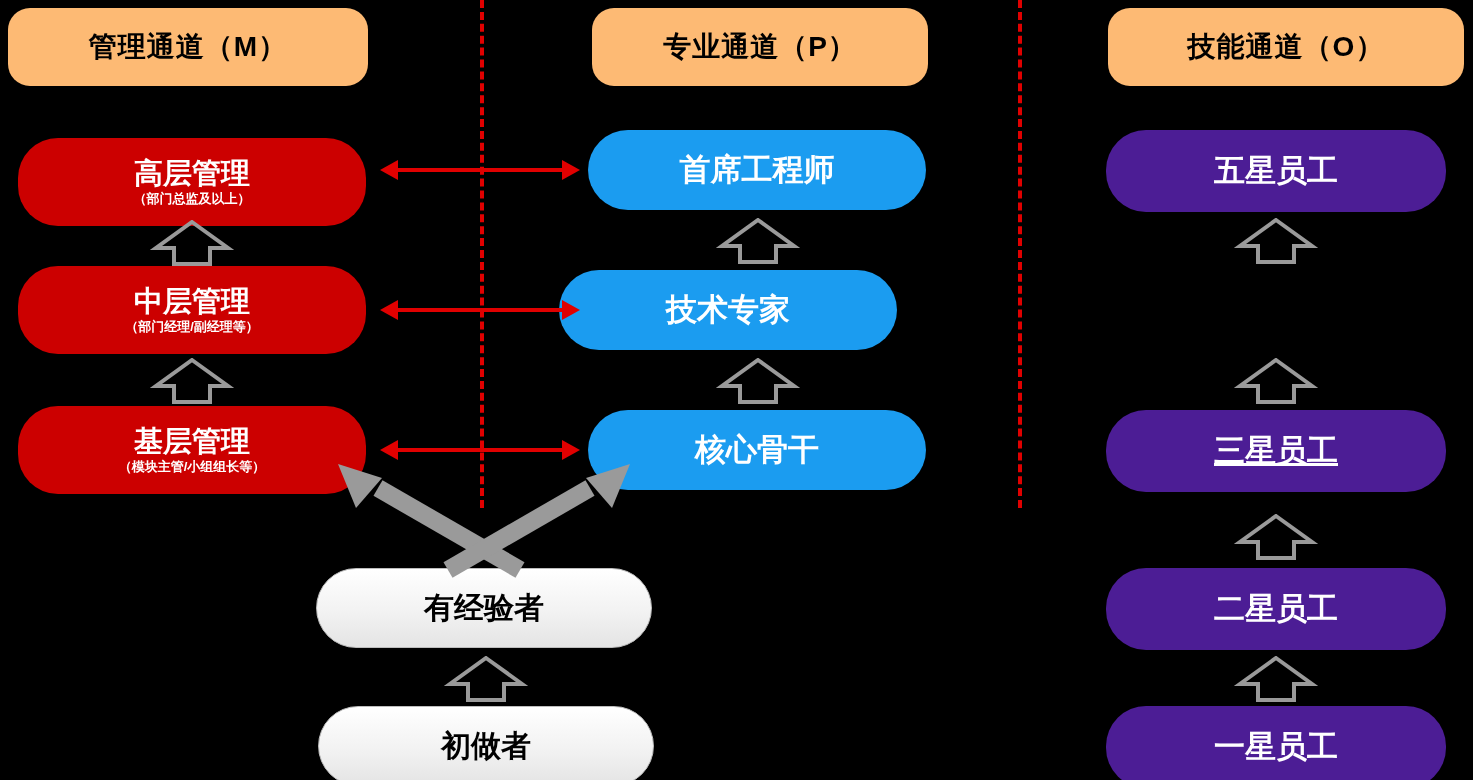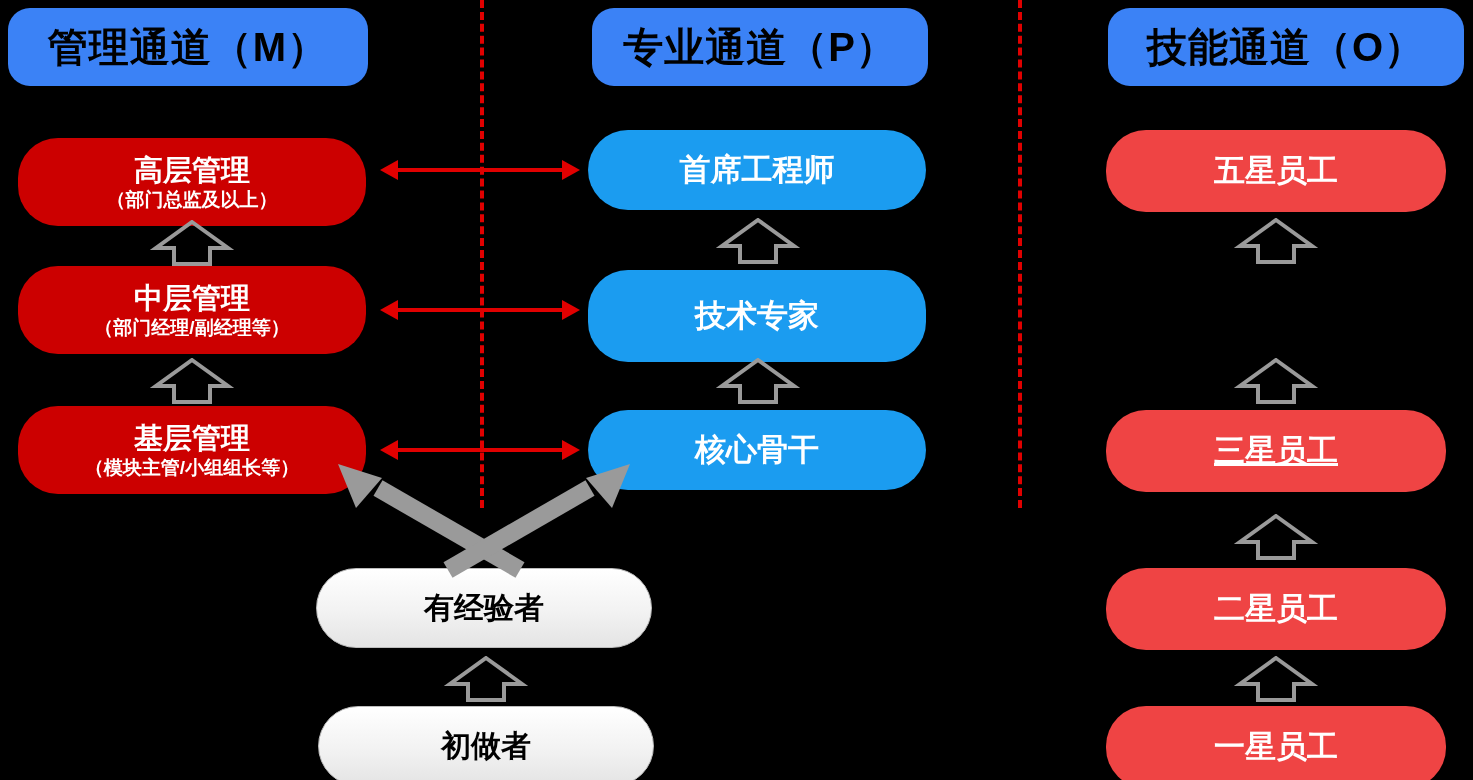--- a/index.html
+++ b/index.html
@@ -25,46 +25,46 @@
     box-sizing: border-box;
     display: flex;
     flex-direction: column;
     align-items: center;
     justify-content: center;
     text-align: center;
     line-height: 1.12;
   }
   
   .header-pill {
-    background: #3b82f6;
+    background: #fdba74;
     border-radius: 22px;
     color: #000000;
     font-weight: bold;
-    font-size: 40px;
+    font-size: 28px;
     letter-spacing: 1px;
     text-align: right;
   }
   
   .chan {
     border-radius: 40px;
     color: #ffffff;
     font-weight: bold;
   }
   .chan .main {
     font-size: 29px;
     font-weight: bold;
   }
   .chan .sub {
-    font-size: 19px;
+    font-size: 13px;
     font-weight: bold;
     margin-top: 2px;
   }
   .chan.m { background: #cc0000; }
   .chan.p { background: #1b9cf0; }
-  .chan.o { background: #ef4444; }
+  .chan.o { background: #4c1d95; }
   .chan.single .main { font-size: 31px; }
 
   .white-node {
     border-radius: 40px;
     background: linear-gradient(180deg, #ffffff 0%, #f2f2f2 55%, #e4e4e4 100%);
     color: #000000;
     font-weight: bold;
     font-size: 30px;
     border: 1px solid #bdbdbd;
   }
@@ -113,21 +113,21 @@
     <span class="sub">（部门经理/副经理等）</span>
   </div>
   <div class="node chan m" style="left:18px; top:406px; width:348px; height:88px;">
     <span class="main">基层管理</span>
     <span class="sub">（模块主管/小组组长等）</span>
   </div>
 
   <div class="node chan p single" style="left:588px; top:130px; width:338px; height:80px;">
     <span class="main">首席工程师</span>
   </div>
-  <div class="node chan p single" style="left:588px; top:270px; width:338px; height:92px;">
+  <div class="node chan p single" style="left:559px; top:270px; width:338px; height:80px;">
     <span class="main">技术专家</span>
   </div>
   <div class="node chan p single" style="left:588px; top:410px; width:338px; height:80px;">
     <span class="main">核心骨干</span>
   </div>
 
   <div class="node chan o single" style="left:1106px; top:130px; width:340px; height:82px;">
     <span class="main">五星员工</span>
   </div>
   <div class="node chan o single" style="left:1106px; top:410px; width:340px; height:82px;text-decoration:underline;">

